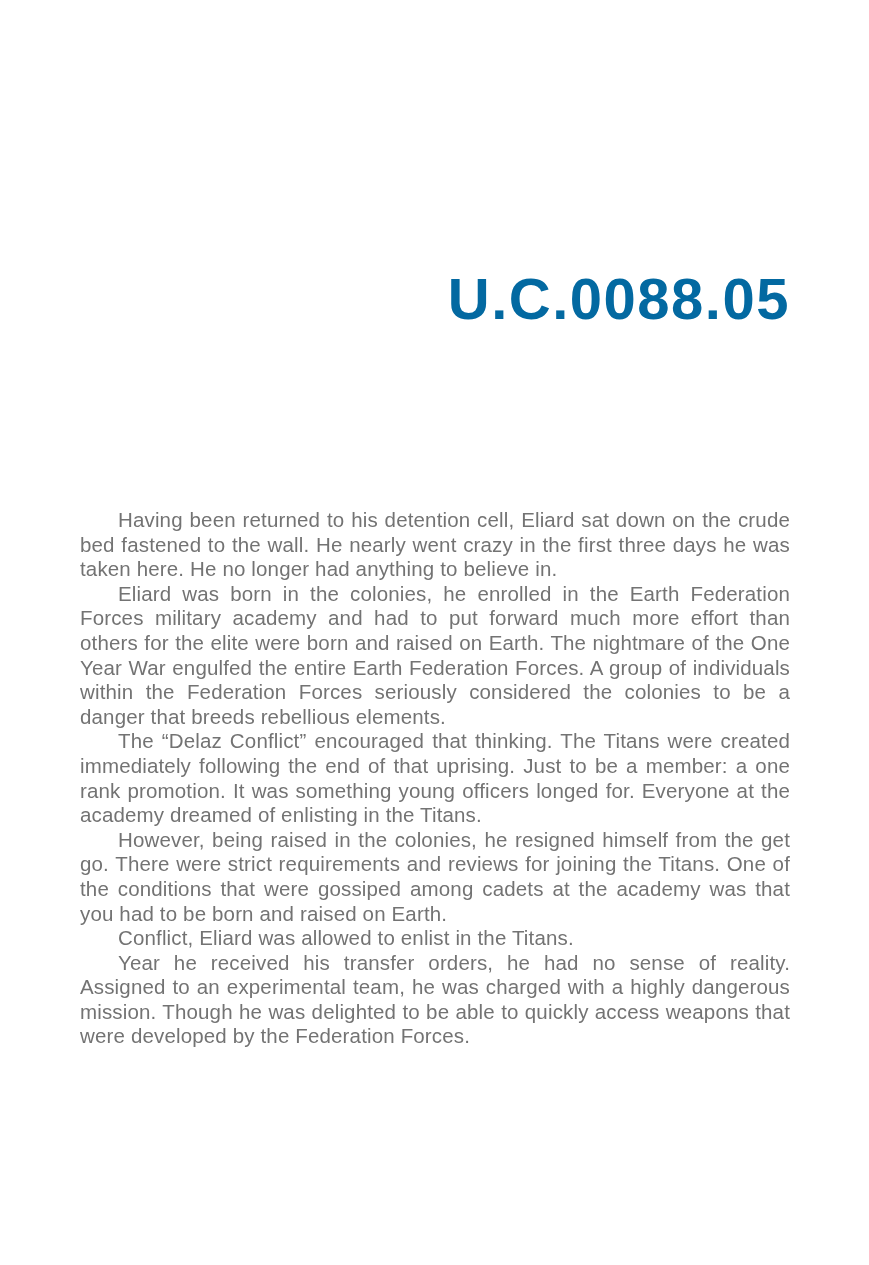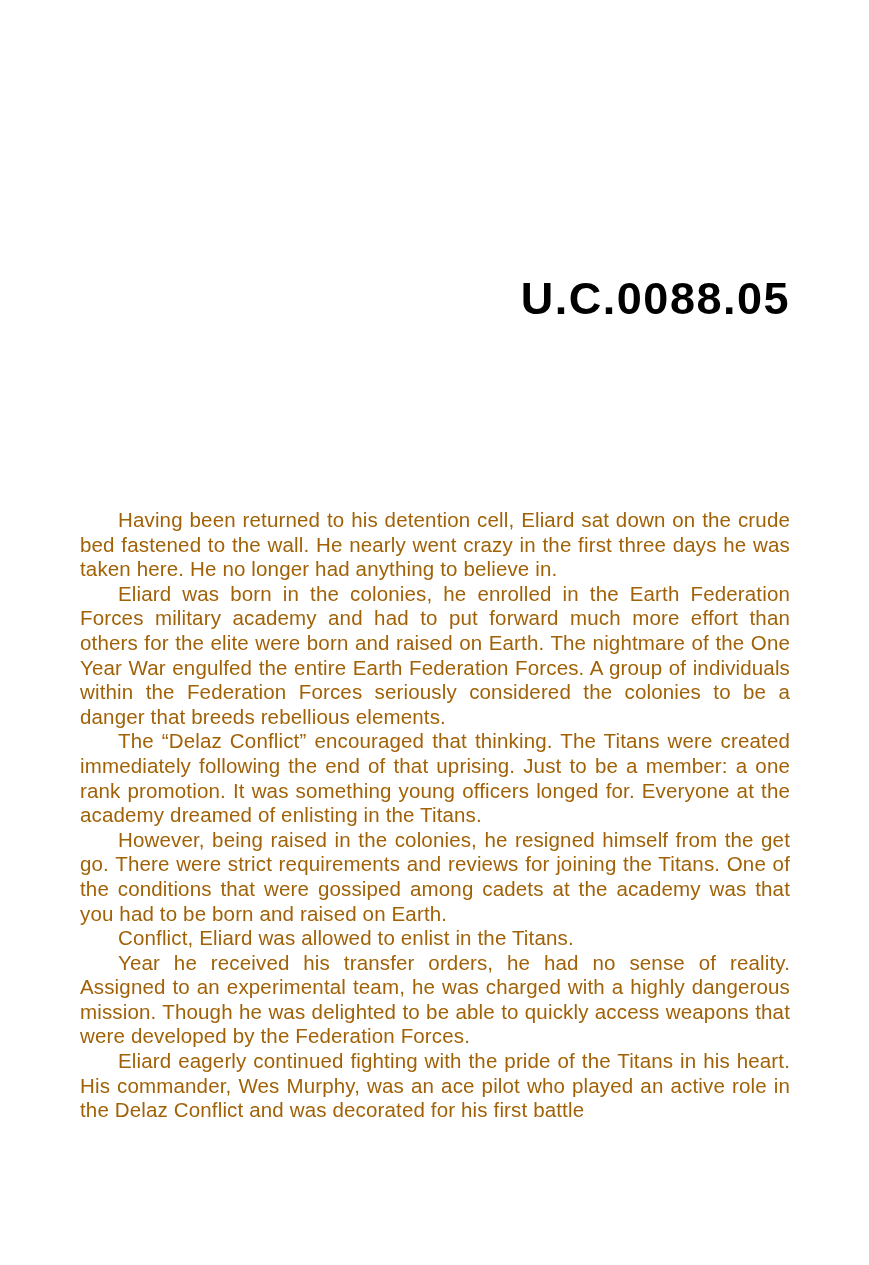--- a/index.html
+++ b/index.html
@@ -14,37 +14,37 @@
     margin: 0 auto;
     background: #ffffff;
     overflow: hidden;
     font-family: "Liberation Sans", sans-serif;
   }
   .title-block {
     position: absolute;
     top: 270px;
     right: 79px;
     text-align: center;
-    font-size: 45px;
+    font-size: 58px;
     line-height: 57px;
     font-weight: 700;
     letter-spacing: 1.5px;
-    color: #000000;
+    color: #0369a1;
     white-space: nowrap;
   }
   .body-block {
     position: absolute;
     top: 508px;
     left: 80px;
     width: 710px;
     font-size: 20.5px;
     line-height: 24.6px;
     font-weight: 400;
     letter-spacing: 0.15px;
-    color: #a16207;
+    color: #737373;
     text-align: justify;
     hyphens: none;
     -webkit-hyphens: none;
   }
   .body-block p {
     margin: 0;
     padding: 0;
     text-indent: 38px;
   }
 </style>
@@ -57,16 +57,15 @@
     <div>U.C.0088.05</div>
   </div>
 
   <div class="body-block">
     <p>Having been returned to his detention cell, Eliard sat down on the crude bed fastened to the wall. He nearly went crazy in the first three days he was taken here. He no longer had anything to believe in.</p>
     <p>Eliard was born in the colonies, he enrolled in the Earth Federation Forces military academy and had to put forward much more effort than others for the elite were born and raised on Earth. The nightmare of the One Year War engulfed the entire Earth Federation Forces. A group of individuals within the Federation Forces seriously considered the colonies to be a danger that breeds rebellious elements.</p>
     <p>The “Delaz Conflict” encouraged that thinking. The Titans were created immediately following the end of that uprising. Just to be a member: a one rank promotion. It was something young officers longed for. Everyone at the academy dreamed of enlisting in the Titans.</p>
     <p>However, being raised in the colonies, he resigned himself from the get go. There were strict requirements and reviews for joining the Titans. One of the conditions that were gossiped among cadets at the academy was that you had to be born and raised on Earth.</p>
     <p>Conflict, Eliard was allowed to enlist in the Titans.</p>
     <p>Year he received his transfer orders, he had no sense of reality. Assigned to an experimental team, he was charged with a highly dangerous mission. Though he was delighted to be able to quickly access weapons that were developed by the Federation Forces.</p>
-    <p>Eliard eagerly continued fighting with the pride of the Titans in his heart. His commander, Wes Murphy, was an ace pilot who played an active role in the Delaz Conflict and was decorated for his first battle</p>
   </div>
 
 </div>
 
 </body></html>

